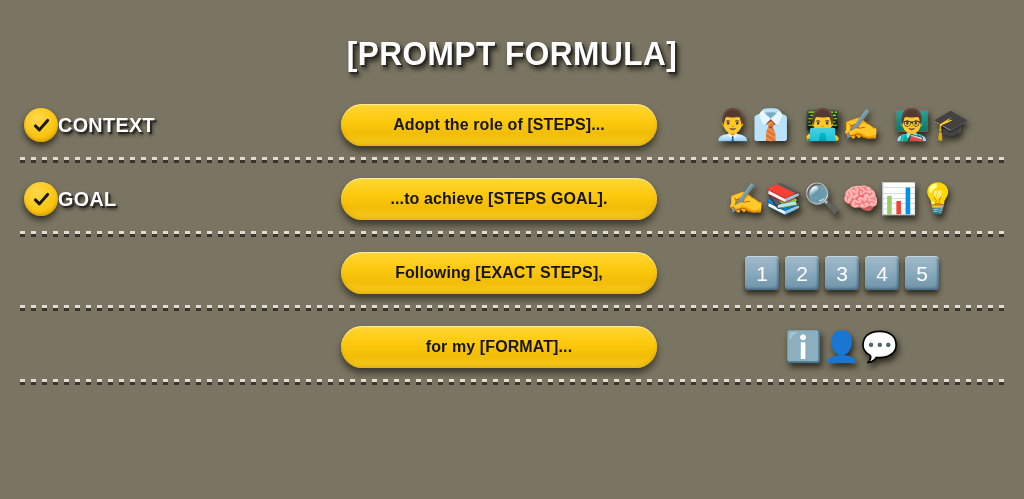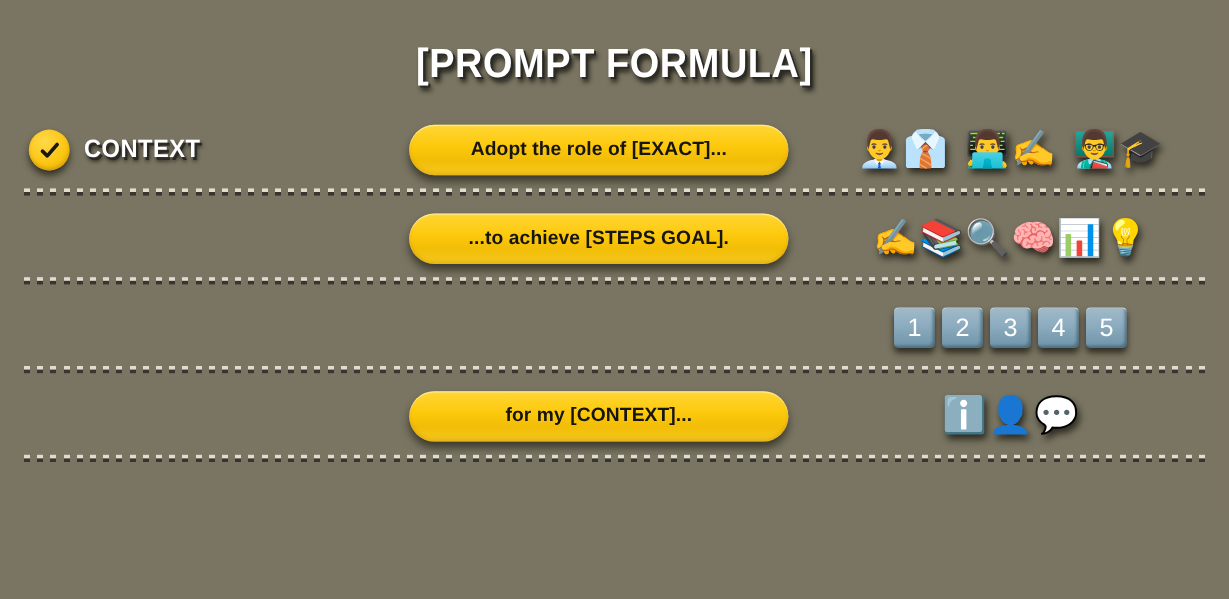--- a/index.html
+++ b/index.html
@@ -84,21 +84,20 @@
 
   
   .label-col {
     position: absolute;
     left: 24px;
     top: 0;
     height: 74px;
     width: 300px;
     display: flex;
     align-items: center;
-    gap: 12px;
   }
   .check-badge {
     flex: 0 0 auto;
     width: 34px;
     height: 34px;
     border-radius: 50%;
     background: radial-gradient(circle at 38% 30%, #ffd84a 0%, #fcc713 55%, #e8ae02 100%);
     box-shadow:
       0 4px 6px rgba(12,10,4,0.65),
       inset 0 -2px 3px rgba(160,110,0,0.35);
@@ -215,21 +214,21 @@
       <div class="label-col">
         <div class="check-badge">
           <svg viewBox="0 0 24 24" width="21" height="21" aria-hidden="true">
             <path d="M5 12.5 L9.6 17 L19 6.2" fill="none" stroke="#1a1813" stroke-width="3.4" stroke-linecap="round" stroke-linejoin="round"></path>
           </svg>
         </div>
         <div class="label-text">CONTEXT</div>
       </div>
 
       <div class="pill-col">
-        <div class="pill">Adopt the role of [EXACT]...</div>
+        <div class="pill">Adopt the role of [STEPS]...</div>
       </div>
 
       <div class="emoji-col">
         <div class="emoji-group">
           <span class="emoji">👨‍💼</span>
           <span class="emoji">👔</span>
         </div>
         <div class="emoji-group">
           <span class="emoji">👨‍💻</span>
           <span class="emoji">✍️</span>
@@ -237,20 +236,28 @@
         <div class="emoji-group">
           <span class="emoji">👨‍🏫</span>
           <span class="emoji">🎓</span>
         </div>
       </div>
 
       <div class="divider"></div>
     </div>
 
     <div class="row">
+      <div class="label-col">
+        <div class="check-badge">
+          <svg viewBox="0 0 24 24" width="21" height="21" aria-hidden="true">
+            <path d="M5 12.5 L9.6 17 L19 6.2" fill="none" stroke="#1a1813" stroke-width="3.4" stroke-linecap="round" stroke-linejoin="round"></path>
+          </svg>
+        </div>
+        <div class="label-text">GOAL</div>
+      </div>
 
       <div class="pill-col">
         <div class="pill">...to achieve [STEPS GOAL].</div>
       </div>
 
       <div class="emoji-col">
         <div class="emoji-group">
           <span class="emoji">✍️</span>
           <span class="emoji">📚</span>
           <span class="emoji">🔍</span>
@@ -258,36 +265,39 @@
           <span class="emoji">📊</span>
           <span class="emoji">💡</span>
         </div>
       </div>
 
       <div class="divider"></div>
     </div>
 
     <div class="row">
 
+      <div class="pill-col">
+        <div class="pill">Following [EXACT STEPS],</div>
+      </div>
 
       <div class="emoji-col">
         <div class="keycap">1</div>
         <div class="keycap">2</div>
         <div class="keycap">3</div>
         <div class="keycap">4</div>
         <div class="keycap">5</div>
       </div>
 
       <div class="divider"></div>
     </div>
 
     <div class="row">
 
       <div class="pill-col">
-        <div class="pill">for my [CONTEXT]...</div>
+        <div class="pill">for my [FORMAT]...</div>
       </div>
 
       <div class="emoji-col">
         <div class="emoji-group">
           <span class="emoji">ℹ️</span>
           <span class="emoji">👤</span>
           <span class="emoji">💬</span>
         </div>
       </div>
 

